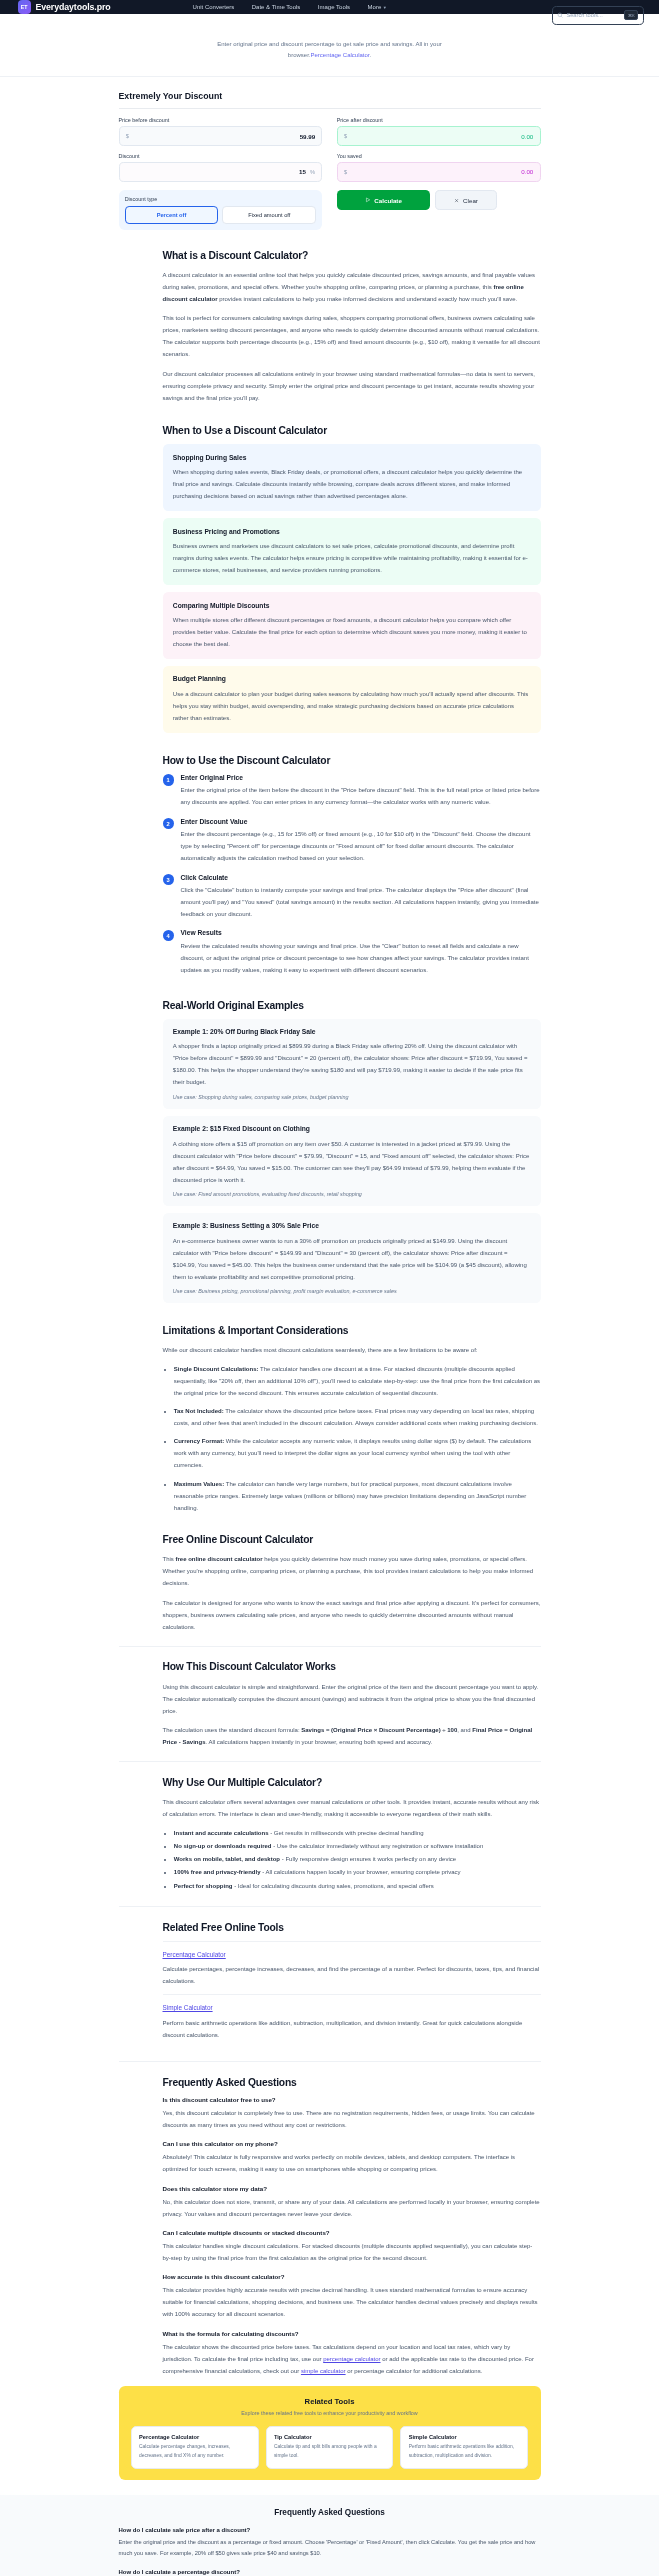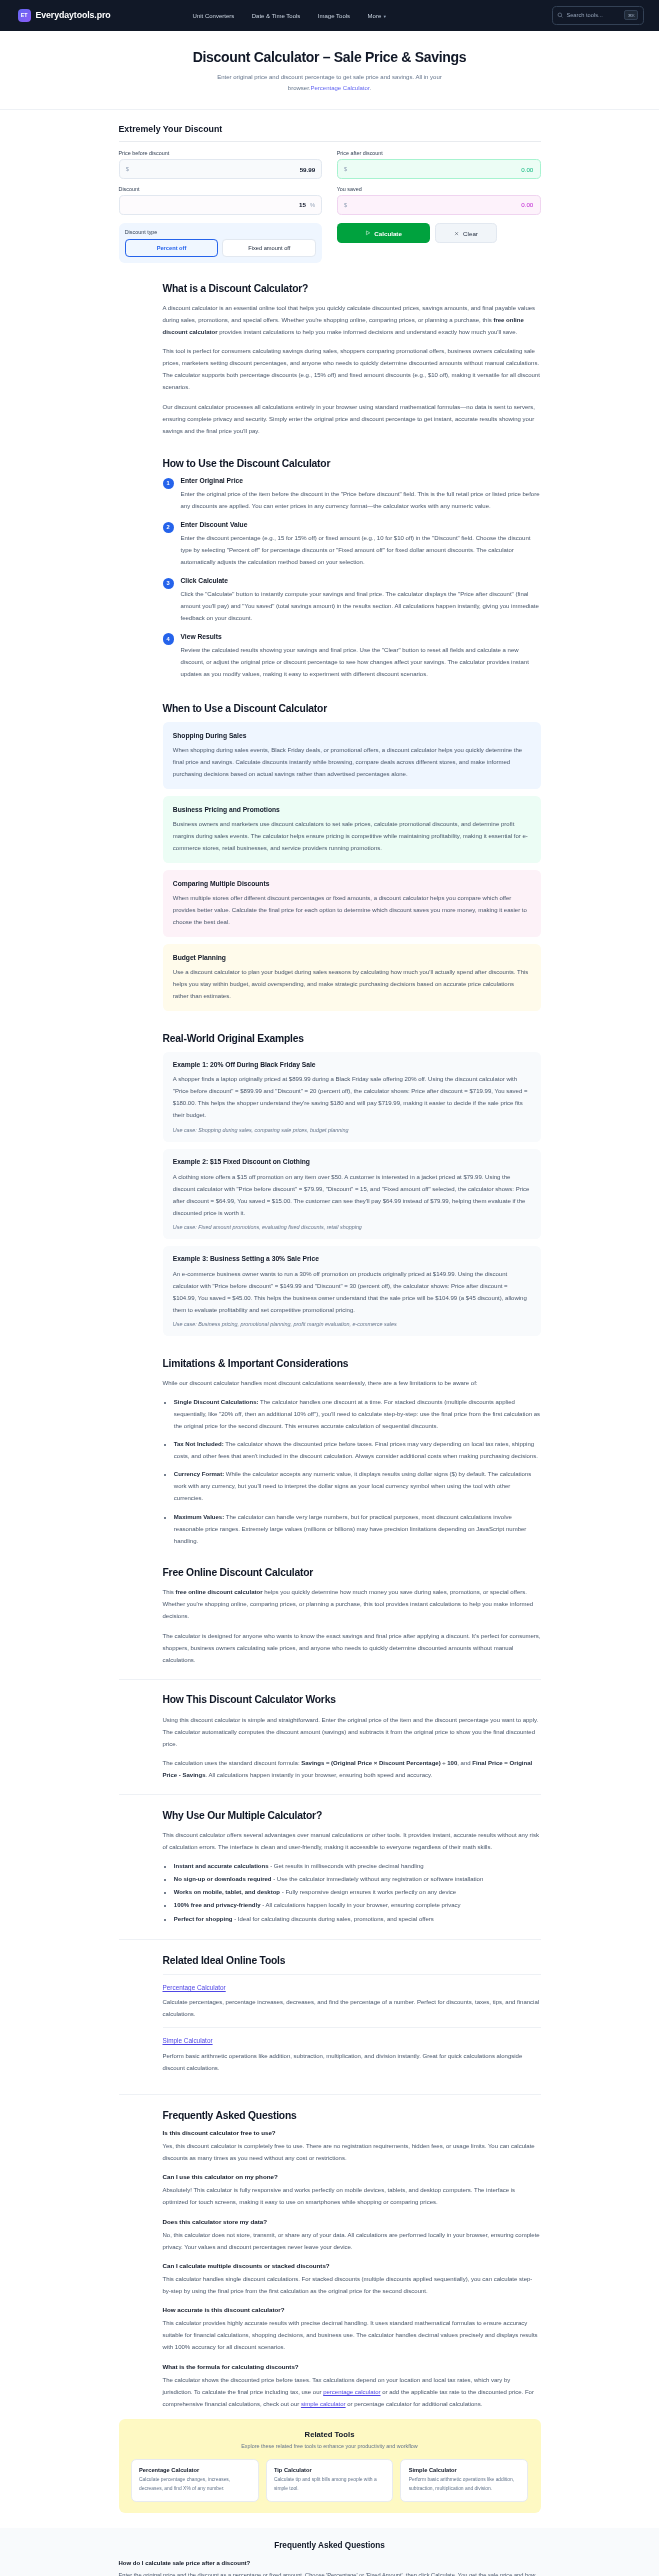--- a/index.html
+++ b/index.html
@@ -6,21 +6,21 @@
   body {
     font-family: "Liberation Sans", sans-serif;
     width: 659px;
     background: #ffffff;
     color: #1e293b;
     -webkit-font-smoothing: antialiased;
   }
   
   .site-header {
     background: #111827;
-    height: 31px;
+    height: 14px;
     display: flex;
     align-items: center;
     padding: 0 17.5px;
     position: relative;
   }
   .brand { display: flex; align-items: center; gap: 4.6px; }
   .brand-mark {
     width: 13.4px; height: 13.4px; border-radius: 4.1px;
     background: linear-gradient(140deg,#6366f1,#8b5cf6);
     color: #fff; font-size: 5.2px; font-weight: bold;
@@ -118,21 +118,21 @@
   .sec-div { border: 0; border-top: 0.5px solid #eef1f5; margin: 13.4px 0 0; }
   .rel-item { border-top: 0.5px solid #eef1f5; padding: 8.2px 0 7.2px; }
   .rel-item:first-child { border-top: 0; }
   .rel-item a { font-size: 6.4px; color: #4f46e5; text-decoration: underline; font-weight: normal; }
   .rel-item p { font-size: 6px; line-height: 2.0; color: #475569; margin-top: 4.1px; }
   .faq-item { margin-bottom: 9.3px; }
   .faq-item h3 { font-size: 6.2px; font-weight: bold; color: #111827; margin-bottom: 4.1px; }
   .faq-item p { font-size: 6px; line-height: 2.0; color: #475569; }
   .faq-item p a { color: #4f46e5; text-decoration: underline; }
   
-  .rt-band { background: #fef9c3; border-radius: 6.2px; padding: 11.3px 12.4px; margin-top: 5.2px; }
+  .rt-band { background: #fde047; border-radius: 6.2px; padding: 11.3px 12.4px; margin-top: 5.2px; }
   .rt-band h2 { font-size: 7.7px; font-weight: bold; color: #111827; text-align: center; }
   .rt-band .sub { font-size: 5.4px; color: #64748b; text-align: center; margin-top: 4.1px; }
   .rt-grid { display: grid; grid-template-columns: repeat(3,1fr); gap: 7.2px; margin-top: 9.3px; }
   .rt-card { background: #fff; border: 0.5px solid #e8ebef; border-radius: 5.2px; padding: 7.2px; }
   .rt-card h4 { font-size: 5.7px; font-weight: bold; color: #111827; margin-bottom: 3.1px; }
   .rt-card p { font-size: 4.9px; line-height: 1.8; color: #64748b; }
   
   .faq2 { background: #f8fafc; padding: 13.4px 0 17.5px; margin-top: 14.4px; }
   .faq2 h2 { font-size: 8.2px; font-weight: bold; text-align: center; color: #111827; margin-bottom: 10.3px; }
   .faq2 .q { font-size: 6px; font-weight: bold; color: #111827; margin-bottom: 3.6px; }
@@ -158,21 +158,20 @@
           <circle cx="11" cy="11" r="7"></circle>
           <line x1="16.5" y1="16.5" x2="21" y2="21"></line>
         </svg>
     </span>
     <span class="search-ph">Search tools...</span>
     <span class="kbd">⌘K</span>
   </div>
 </div>
 
 <div class="hero">
-  <h1>Discount Calculator – Sale Price &amp; Savings</h1>
   <p><span>Enter original price and discount percentage to get sale price and savings. All in your browser.</span><a>Percentage Calculator</a><span>.</span></p>
 </div>
 
 <div class="wrap">
 
   <div class="calc-card">
     <h2>Extremely Your Discount</h2>
     <hr class="calc-rule">
     <div class="grid2">
       <div>
@@ -235,68 +234,68 @@
   </div>
 
   <section>
     <h2 class="sec">What is a Discount Calculator?</h2>
     <p class="body"><span>A discount calculator is an essential online tool that helps you quickly calculate discounted prices, savings amounts, and final payable values during sales, promotions, and special offers. Whether you're shopping online, comparing prices, or planning a purchase, this </span><b>free online discount calculator</b><span> provides instant calculations to help you make informed decisions and understand exactly how much you'll save.</span></p>
     <p class="body">This tool is perfect for consumers calculating savings during sales, shoppers comparing promotional offers, business owners calculating sale prices, marketers setting discount percentages, and anyone who needs to quickly determine discounted amounts without manual calculations. The calculator supports both percentage discounts (e.g., 15% off) and fixed amount discounts (e.g., $10 off), making it versatile for all discount scenarios.</p>
     <p class="body">Our discount calculator processes all calculations entirely in your browser using standard mathematical formulas—no data is sent to servers, ensuring complete privacy and security. Simply enter the original price and discount percentage to get instant, accurate results showing your savings and the final price you'll pay.</p>
   </section>
 
   <section>
-    <h2 class="sec">How to Use the Discount Calculator</h2>
-    <div class="step">
-      <div class="step-num">1</div>
-      <div>
-          <h3>Enter Original Price</h3>
-           <p>Enter the original price of the item before the discount in the "Price before discount" field. This is the full retail price or listed price before any discounts are applied. You can enter prices in any currency format—the calculator works with any numeric value.</p>
-        </div>
-    </div>
-    <div class="step">
-      <div class="step-num">2</div>
-      <div>
-          <h3>Enter Discount Value</h3>
-           <p>Enter the discount percentage (e.g., 15 for 15% off) or fixed amount (e.g., 10 for $10 off) in the "Discount" field. Choose the discount type by selecting "Percent off" for percentage discounts or "Fixed amount off" for fixed dollar amount discounts. The calculator automatically adjusts the calculation method based on your selection.</p>
-        </div>
-    </div>
-    <div class="step">
-      <div class="step-num">3</div>
-      <div>
-          <h3>Click Calculate</h3>
-           <p>Click the "Calculate" button to instantly compute your savings and final price. The calculator displays the "Price after discount" (final amount you'll pay) and "You saved" (total savings amount) in the results section. All calculations happen instantly, giving you immediate feedback on your discount.</p>
-        </div>
-    </div>
-    <div class="step">
-      <div class="step-num">4</div>
-      <div>
-          <h3>View Results</h3>
-           <p>Review the calculated results showing your savings and final price. Use the "Clear" button to reset all fields and calculate a new discount, or adjust the original price or discount percentage to see how changes affect your savings. The calculator provides instant updates as you modify values, making it easy to experiment with different discount scenarios.</p>
-        </div>
-    </div>
-  </section>
-
-  <section>
     <h2 class="sec">When to Use a Discount Calculator</h2>
     <div class="tint t-blue">
       <h3>Shopping During Sales</h3>
       <p>When shopping during sales events, Black Friday deals, or promotional offers, a discount calculator helps you quickly determine the final price and savings. Calculate discounts instantly while browsing, compare deals across different stores, and make informed purchasing decisions based on actual savings rather than advertised percentages alone.</p>
     </div>
     <div class="tint t-green">
       <h3>Business Pricing and Promotions</h3>
       <p>Business owners and marketers use discount calculators to set sale prices, calculate promotional discounts, and determine profit margins during sales events. The calculator helps ensure pricing is competitive while maintaining profitability, making it essential for e-commerce stores, retail businesses, and service providers running promotions.</p>
     </div>
     <div class="tint t-pink">
       <h3>Comparing Multiple Discounts</h3>
       <p>When multiple stores offer different discount percentages or fixed amounts, a discount calculator helps you compare which offer provides better value. Calculate the final price for each option to determine which discount saves you more money, making it easier to choose the best deal.</p>
     </div>
     <div class="tint t-amber">
       <h3>Budget Planning</h3>
       <p>Use a discount calculator to plan your budget during sales seasons by calculating how much you'll actually spend after discounts. This helps you stay within budget, avoid overspending, and make strategic purchasing decisions based on accurate price calculations rather than estimates.</p>
+    </div>
+  </section>
+
+  <section>
+    <h2 class="sec">How to Use the Discount Calculator</h2>
+    <div class="step">
+      <div class="step-num">1</div>
+      <div>
+          <h3>Enter Original Price</h3>
+           <p>Enter the original price of the item before the discount in the "Price before discount" field. This is the full retail price or listed price before any discounts are applied. You can enter prices in any currency format—the calculator works with any numeric value.</p>
+        </div>
+    </div>
+    <div class="step">
+      <div class="step-num">2</div>
+      <div>
+          <h3>Enter Discount Value</h3>
+           <p>Enter the discount percentage (e.g., 15 for 15% off) or fixed amount (e.g., 10 for $10 off) in the "Discount" field. Choose the discount type by selecting "Percent off" for percentage discounts or "Fixed amount off" for fixed dollar amount discounts. The calculator automatically adjusts the calculation method based on your selection.</p>
+        </div>
+    </div>
+    <div class="step">
+      <div class="step-num">3</div>
+      <div>
+          <h3>Click Calculate</h3>
+           <p>Click the "Calculate" button to instantly compute your savings and final price. The calculator displays the "Price after discount" (final amount you'll pay) and "You saved" (total savings amount) in the results section. All calculations happen instantly, giving you immediate feedback on your discount.</p>
+        </div>
+    </div>
+    <div class="step">
+      <div class="step-num">4</div>
+      <div>
+          <h3>View Results</h3>
+           <p>Review the calculated results showing your savings and final price. Use the "Clear" button to reset all fields and calculate a new discount, or adjust the original price or discount percentage to see how changes affect your savings. The calculator provides instant updates as you modify values, making it easy to experiment with different discount scenarios.</p>
+        </div>
     </div>
   </section>
 
   <section>
     <h2 class="sec">Real-World Original Examples</h2>
     <div class="ex">
       <h3>Example 1: 20% Off During Black Friday Sale</h3>
       <p>A shopper finds a laptop originally priced at $899.99 during a Black Friday sale offering 20% off. Using the discount calculator with "Price before discount" = $899.99 and "Discount" = 20 (percent off), the calculator shows: Price after discount = $719.99, You saved = $180.00. This helps the shopper understand they're saving $180 and will pay $719.99, making it easier to decide if the sale price fits their budget.</p>
       <div class="usecase">Use case: Shopping during sales, comparing sale prices, budget planning</div>
     </div>
@@ -347,21 +346,21 @@
       <li><b>No sign-up or downloads required</b><span> - Use the calculator immediately without any registration or software installation</span></li>
       <li><b>Works on mobile, tablet, and desktop</b><span> - Fully responsive design ensures it works perfectly on any device</span></li>
       <li><b>100% free and privacy-friendly</b><span> - All calculations happen locally in your browser, ensuring complete privacy</span></li>
       <li><b>Perfect for shopping</b><span> - Ideal for calculating discounts during sales, promotions, and special offers</span></li>
     </ul>
   </section>
 
   <hr class="sec-div">
 
   <section>
-    <h2 class="sec">Related Ideal Online Tools</h2>
+    <h2 class="sec">Related Free Online Tools</h2>
     <div class="rel-item">
       <a>Percentage Calculator</a>
       <p>Calculate percentages, percentage increases, decreases, and find the percentage of a number. Perfect for discounts, taxes, tips, and financial calculations.</p>
     </div>
     <div class="rel-item">
       <a>Simple Calculator</a>
       <p>Perform basic arithmetic operations like addition, subtraction, multiplication, and division instantly. Great for quick calculations alongside discount calculations.</p>
     </div>
   </section>
 

